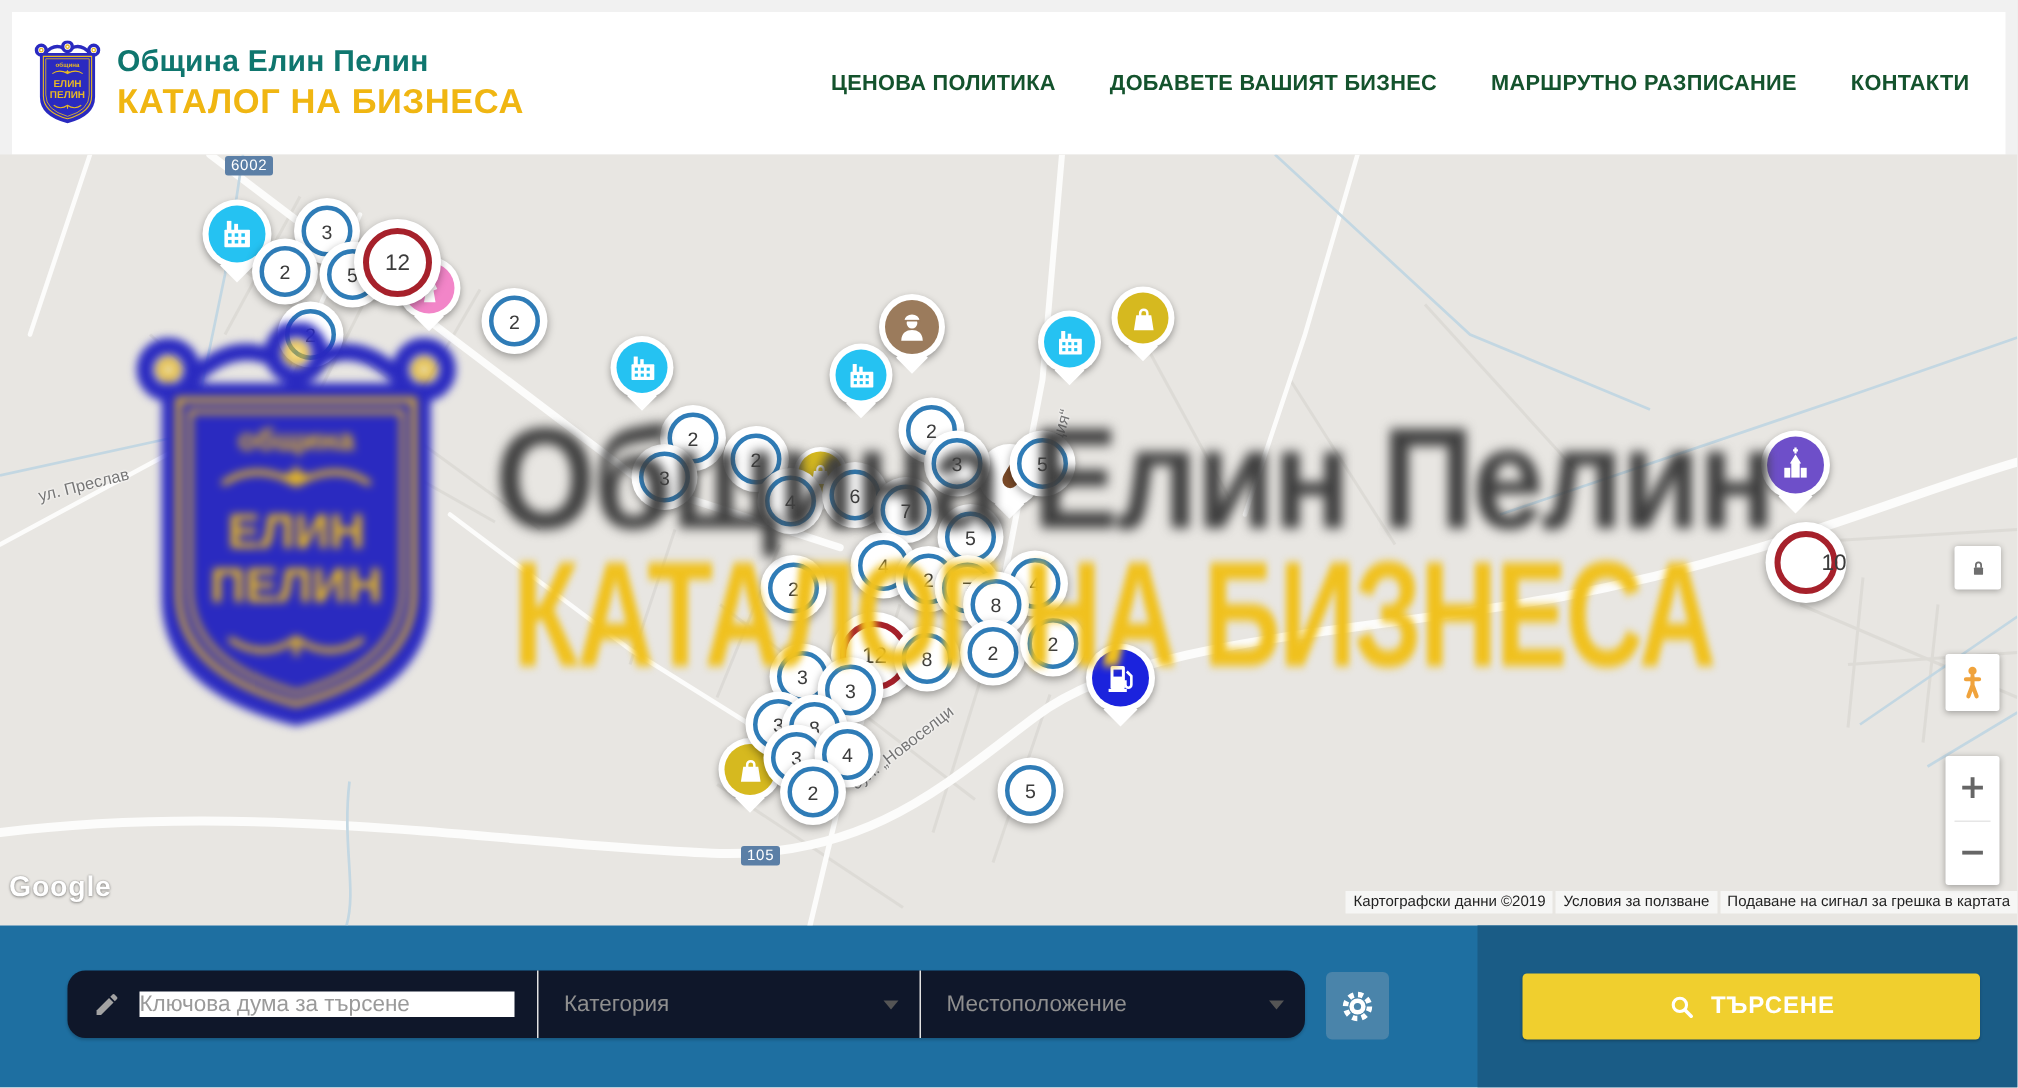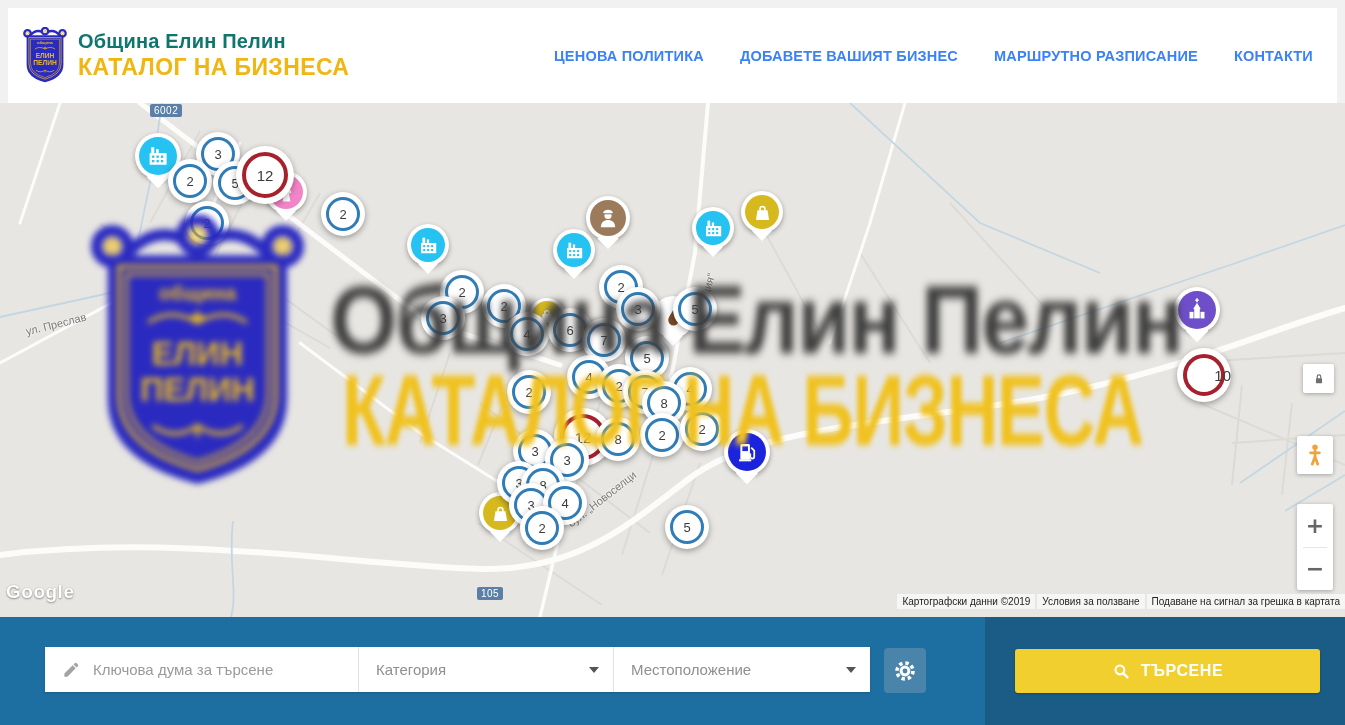--- a/index.html
+++ b/index.html
@@ -8,21 +8,21 @@
 
   
   .header { position:relative; margin:8px 8px 0 8px; height:95px; background:#fff;
     display:flex; align-items:center; }
   .brand { display:flex; align-items:center; margin-left:14px; }
   .brand-logo { width:46px; height:57px; }
   .brand-text { margin-left:10px; }
   .brand-title { font-size:20px; font-weight:700; color:#0f766e; letter-spacing:.2px; }
   .brand-sub { font-size:23px; font-weight:800; color:#f0b612; letter-spacing:.4px; margin-top:1px; }
   .nav { margin-left:auto; margin-right:24px; display:flex; gap:36px; }
-  .nav a { text-decoration:none; font-size:14.5px; font-weight:700; color:#3b82f6;
+  .nav a { text-decoration:none; font-size:14.5px; font-weight:700; color:#14532d;
     letter-spacing:.2px; white-space:nowrap; }
 
   
   .map { position:relative; width:1345px; height:514px; background:#e8e6e2; overflow:hidden; cursor:default; }
   .map svg.roads { position:absolute; left:0; top:0; z-index:1; }
 
   .road-badge { position:absolute; z-index:5; background:#5b7fa6; color:#fff; font-size:10px;
     padding:1px 4px; border-radius:2px; letter-spacing:.5px; }
   .street-label { position:absolute; z-index:5; color:#767676; font-size:11px; white-space:nowrap;
     text-shadow:0 0 2px #fff, 0 0 2px #fff; }
@@ -65,22 +65,22 @@
   .ctl-lock { left:1303px; top:261px; width:31px; height:29px; }
   .ctl-pegman { left:1297px; top:333px; width:36px; height:38px; }
   .ctl-zoom { left:1297px; top:401px; width:36px; height:86px; flex-direction:column; }
   .zbtn { width:36px; height:42px; display:flex; align-items:center; justify-content:center;
     font-size:22px; font-weight:700; color:#666; font-family:"DejaVu Sans", sans-serif; }
   .zdiv { width:24px; height:1px; background:#e6e6e6; }
 
   
   .searchbar { position:relative; width:1345px; height:108px; background:#1e6fa1; }
   .searchbar .right-bg { position:absolute; left:985px; top:0; right:0; bottom:0; background:#1a5c86; }
-  .inputgroup { position:absolute; left:45px; top:30px; width:825px; height:45px; background:#ffffff;
-    border-radius:0; display:flex; align-items:stretch; box-shadow:0 1px 2px rgba(0,0,0,.2); }
+  .inputgroup { position:absolute; left:45px; top:30px; width:825px; height:45px; background:#0f172a;
+    border-radius:12px; display:flex; align-items:stretch; box-shadow:0 1px 2px rgba(0,0,0,.2); }
   .ig-sec { display:flex; align-items:center; }
   .ig-keyword { width:313px; padding-left:17px; }
   .ig-keyword input { border:none; outline:none; font-size:15px; color:#444; width:250px; margin-left:12px;
     font-family:"Liberation Sans", sans-serif; }
   .ig-keyword input::placeholder { color:#9a9a9a; }
   .ig-select { border-left:1px solid #e2e2e2; padding:0 14px 0 17px; justify-content:space-between; cursor:pointer; }
   .ig-category { width:255px; }
   .ig-location { width:257px;gap:32px; }
   .ig-select .lbl { font-size:15px; color:#8f8f8f; }
   .caret { width:0; height:0; border-left:5px solid transparent; border-right:5px solid transparent;
@@ -159,21 +159,21 @@
       <path d="M1000,240 L1230,162 L1345,122"></path>
       <path d="M1240,380 L1345,308"></path>
       <path d="M1285,408 L1345,372"></path>
       <path d="M162,0 L150,80 L128,186"></path>
       <path d="M850,0 L980,120 L1100,170"></path>
     </g>
   </svg>
 
   <div>
       <div class="road-badge" style="left: 150px; top: 1px;">6002</div>
-      <div class="road-badge" style="left: 477px; top: 461px; margin-top: 23px;">105</div>
+      <div class="road-badge" style="left: 494px; top: 461px;">105</div>
       <div class="street-label" style="left: 25px; top: 215px; transform: rotate(-14deg);">ул. Преслав</div>
       <div class="street-label" style="left: 560px; top: 390px; transform: rotate(-38deg);">бул. „Новоселци</div>
       <div class="street-label" style="left: 697px; top: 175px; transform: rotate(-72deg);">ция“</div>
     </div>
   <div>
       <div class="pin" style="left: 135px; top: 30px; width: 46px; height: 46px;">
         <div class="tail" style="width: 16px; height: 16px; bottom: -6px;"></div>
         <div class="inner" style="inset: 4px; background: rgb(37, 194, 242);">
           <svg width="28" height="28" viewBox="0 0 24 24">
             <rect x="4.8" y="9.5" width="14.6" height="10" rx="0.5" fill="#ffffff"></rect>

